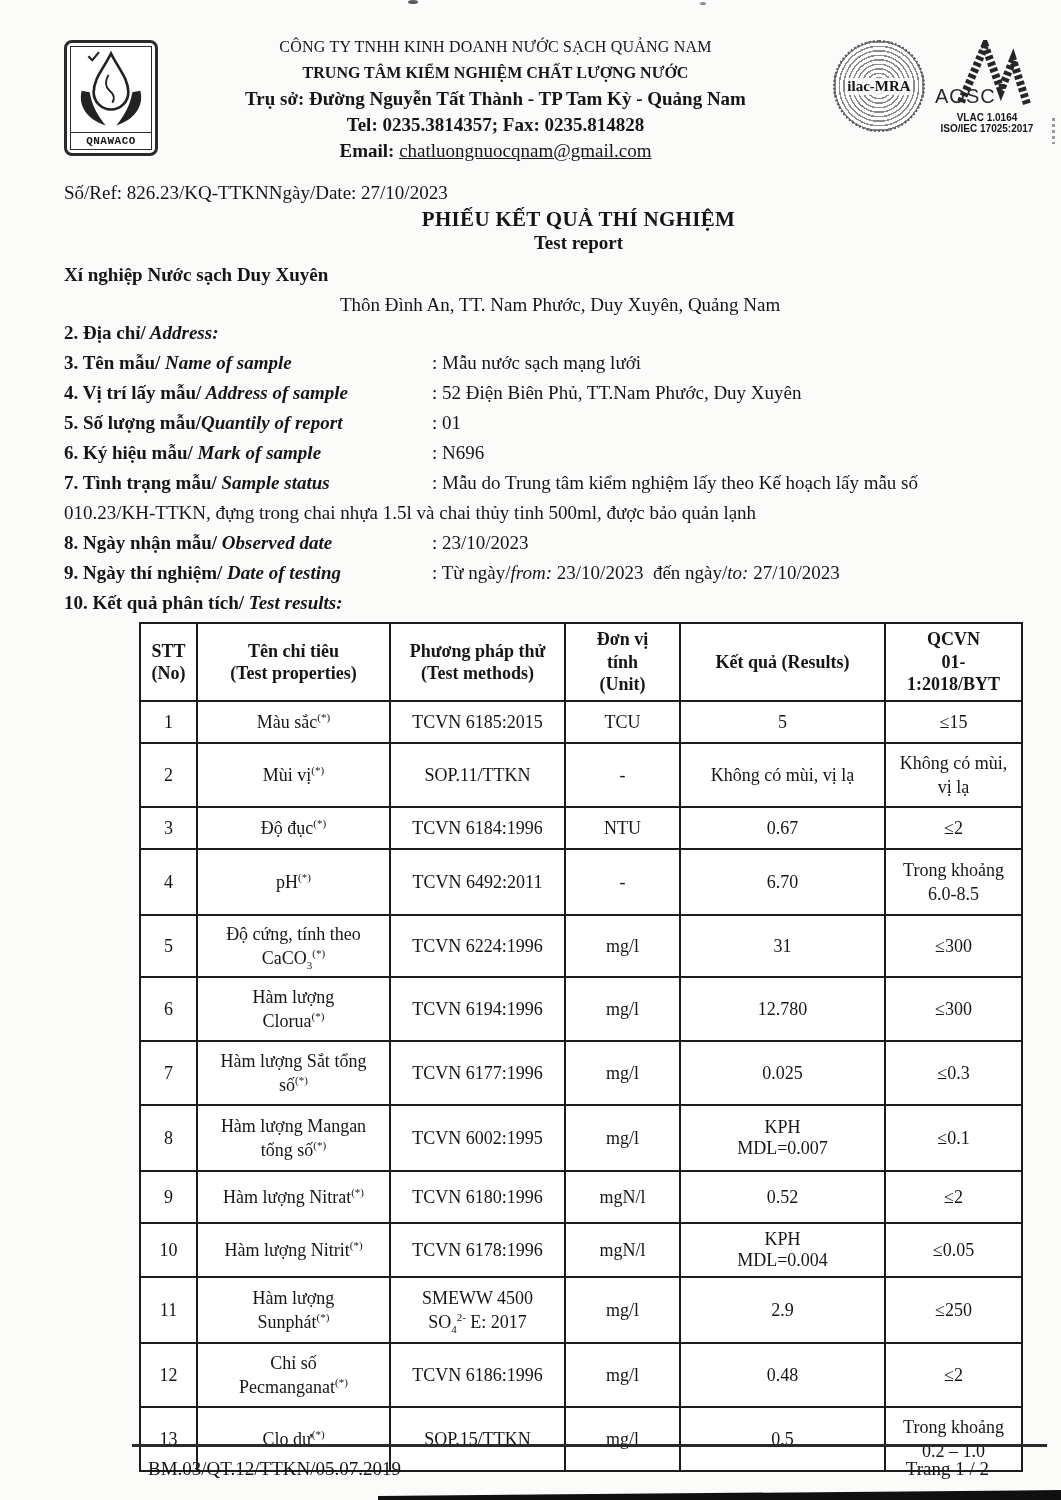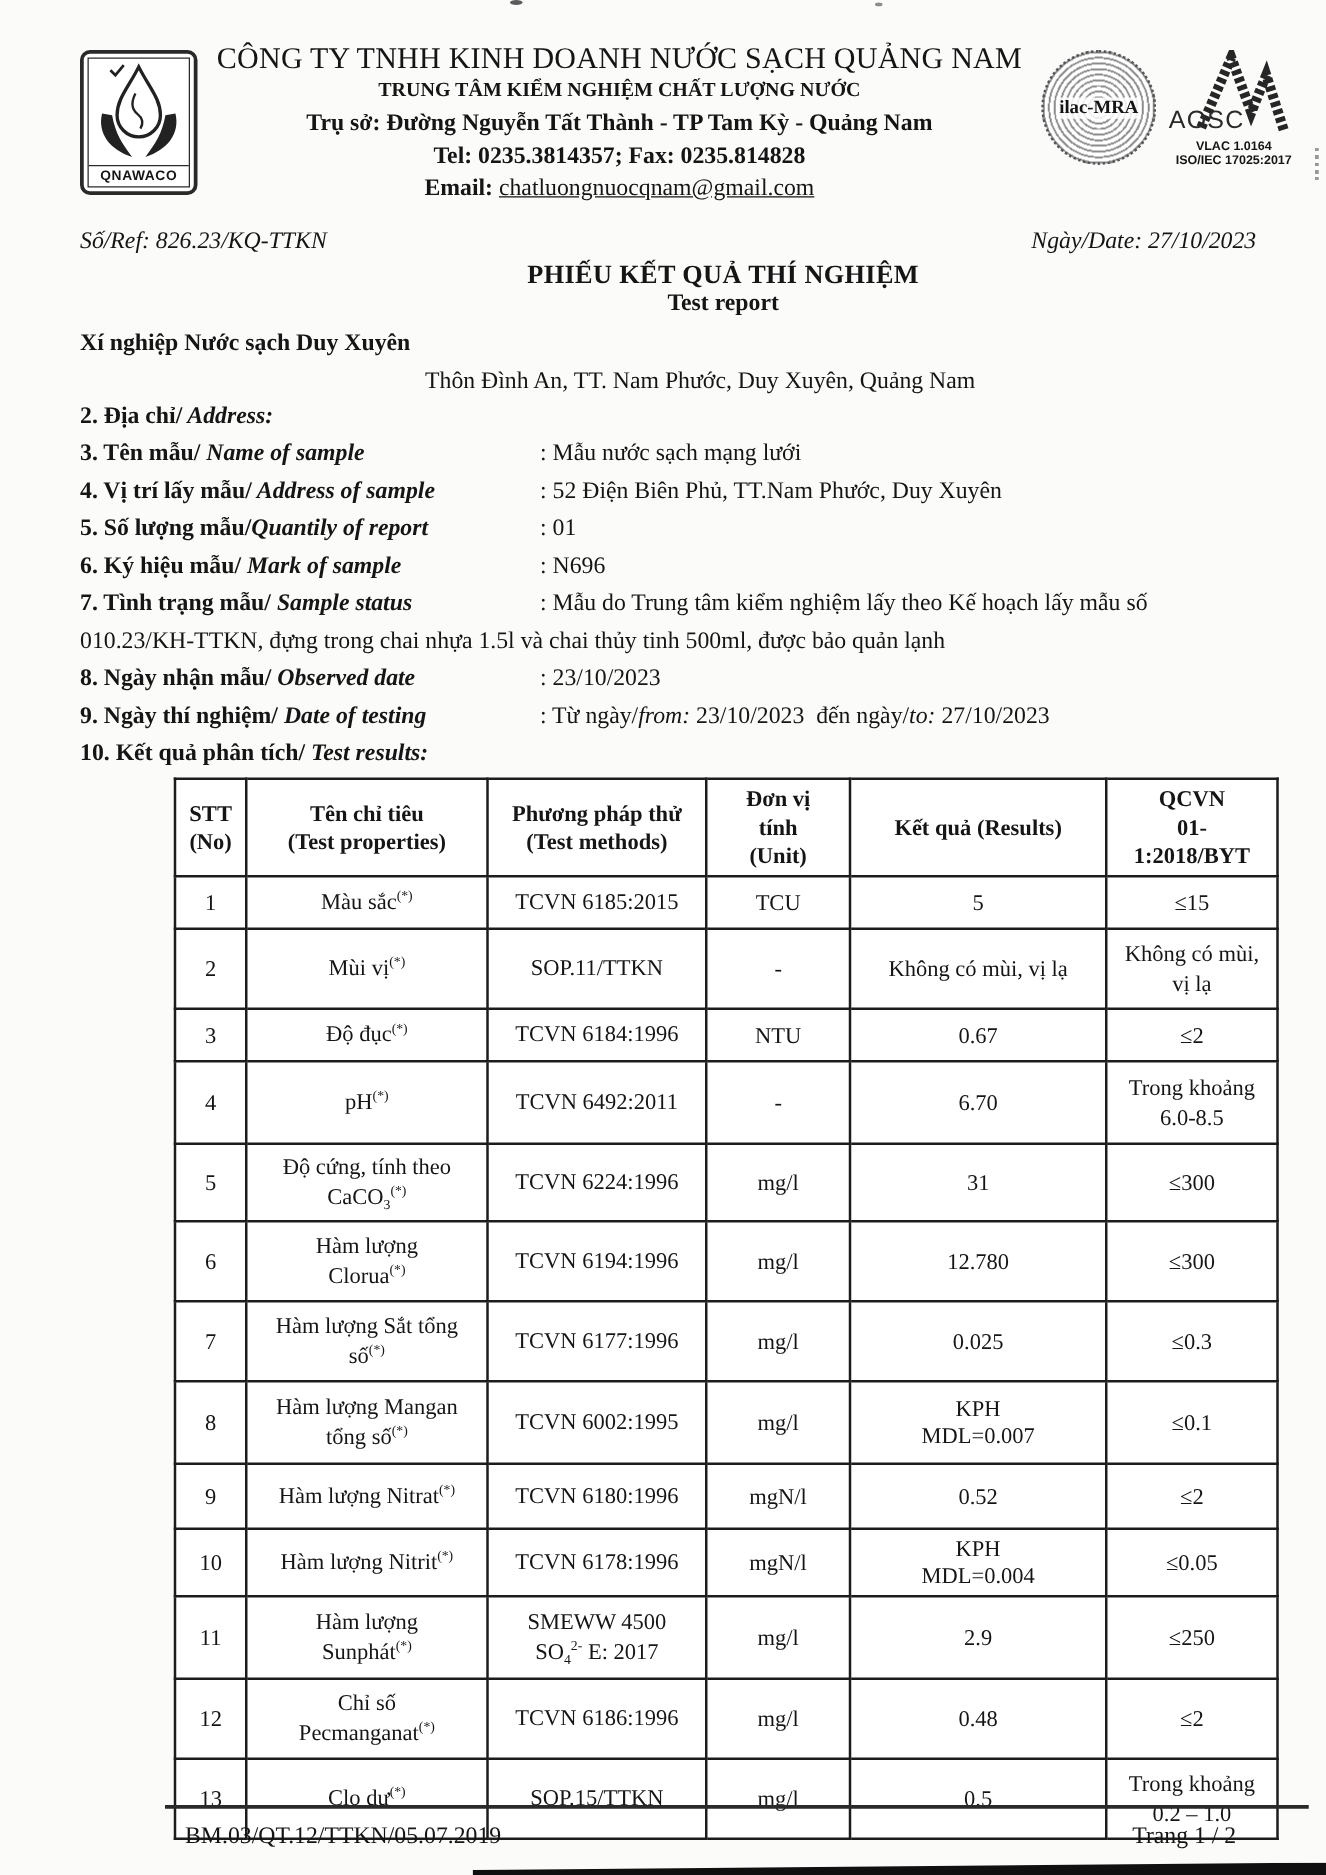--- a/index.html
+++ b/index.html
@@ -7,41 +7,41 @@
     width:1061px;height:1500px;background:#fbfbfa;color:#151515;
     font-family:"Liberation Serif", serif;position:relative;overflow:hidden;
   }
   .page{position:absolute;inset:0;}
 
   
   .header{display:flex;padding:34px 22px 0 64px;}
   .logo-box{width:82px;height:104px;border:3px solid #2a2a2a;border-radius:8px;padding:3px;flex:none;margin-top:6px;background:#fff;}
   .logo-inner{border:1.5px solid #2a2a2a;height:100%;box-sizing:border-box;display:flex;flex-direction:column;}
   .logo-art{flex:1;width:100%;}
-  .logo-label{border-top:1.5px solid #2a2a2a;font-weight:bold;font-size:11px;text-align:center;padding:2px 0;letter-spacing:.5px;font-family:Liberation Sans, sans-serif;}
+  .logo-label{border-top:1.5px solid #2a2a2a;font-weight:bold;font-size:11px;text-align:center;padding:2px 0;letter-spacing:.5px;font-family:Liberation Mono, monospace;}
   .header-center{flex:1;text-align:center;padding:0 4px;line-height:26px;}
-  .company{font-size:24px;letter-spacing:.2px;}
+  .company{font-size:16px;letter-spacing:.2px;}
   .center-name{font-size:16px;font-weight:bold;}
   .hq{font-size:19px;font-weight:bold;}
   .telfax{font-size:19px;font-weight:bold;}
   .email-line{font-size:19px;font-weight:bold;}
   .email{text-decoration:underline;font-weight:normal;}
   .header-right{width:206px;flex:none;display:flex;align-items:flex-start;padding-top:6px;}
   .ilac{width:88px;height:88px;border-radius:50%;flex:none;position:relative;
         background:repeating-radial-gradient(circle at 50% 50%, #fff 0 3px, #8b8b8b 3px 4.5px);
         border:2px dotted #555;display:flex;align-items:center;justify-content:center;}
   .ilac-text{font-weight:bold;font-size:15px;background:rgba(255,255,255,.85);padding:0 2px;}
   .aosc{margin-left:10px;text-align:center;width:104px;}
   .aosc-art{position:relative;width:104px;height:66px;}
   .aosc-word{position:absolute;left:0;bottom:-2px;font-size:20px;letter-spacing:1px;color:#2a2a2a;font-family:"Liberation Sans",sans-serif;}
   .vlac{font-size:10px;font-weight:bold;margin-top:6px;font-family:"Liberation Sans",sans-serif;}
   .iso{font-size:10px;font-weight:bold;font-family:"Liberation Sans",sans-serif;}
 
   
-  .meta{display:flex;justify-content:space-between;margin:18px 56px 0 64px;font-size:19px;font-style:italic;}
+  .meta{display:flex;margin:18px 56px 0 64px;font-size:19px;}
   .title{text-align:center;font-weight:bold;font-size:21px;margin-top:3px;padding-left:96px;letter-spacing:.3px;}
   .subtitle{text-align:center;font-weight:bold;font-size:19px;padding-left:96px;}
 
   
   .info{margin:6px 48px 0 64px;font-size:19px;line-height:30px;}
   .info-line{display:flex;}
   .info-par{margin:0;}
   .lbl{font-weight:bold;flex:none;}
   .lbl b{font-weight:bold;}
   .lbl i{font-weight:bold;font-style:italic;}

